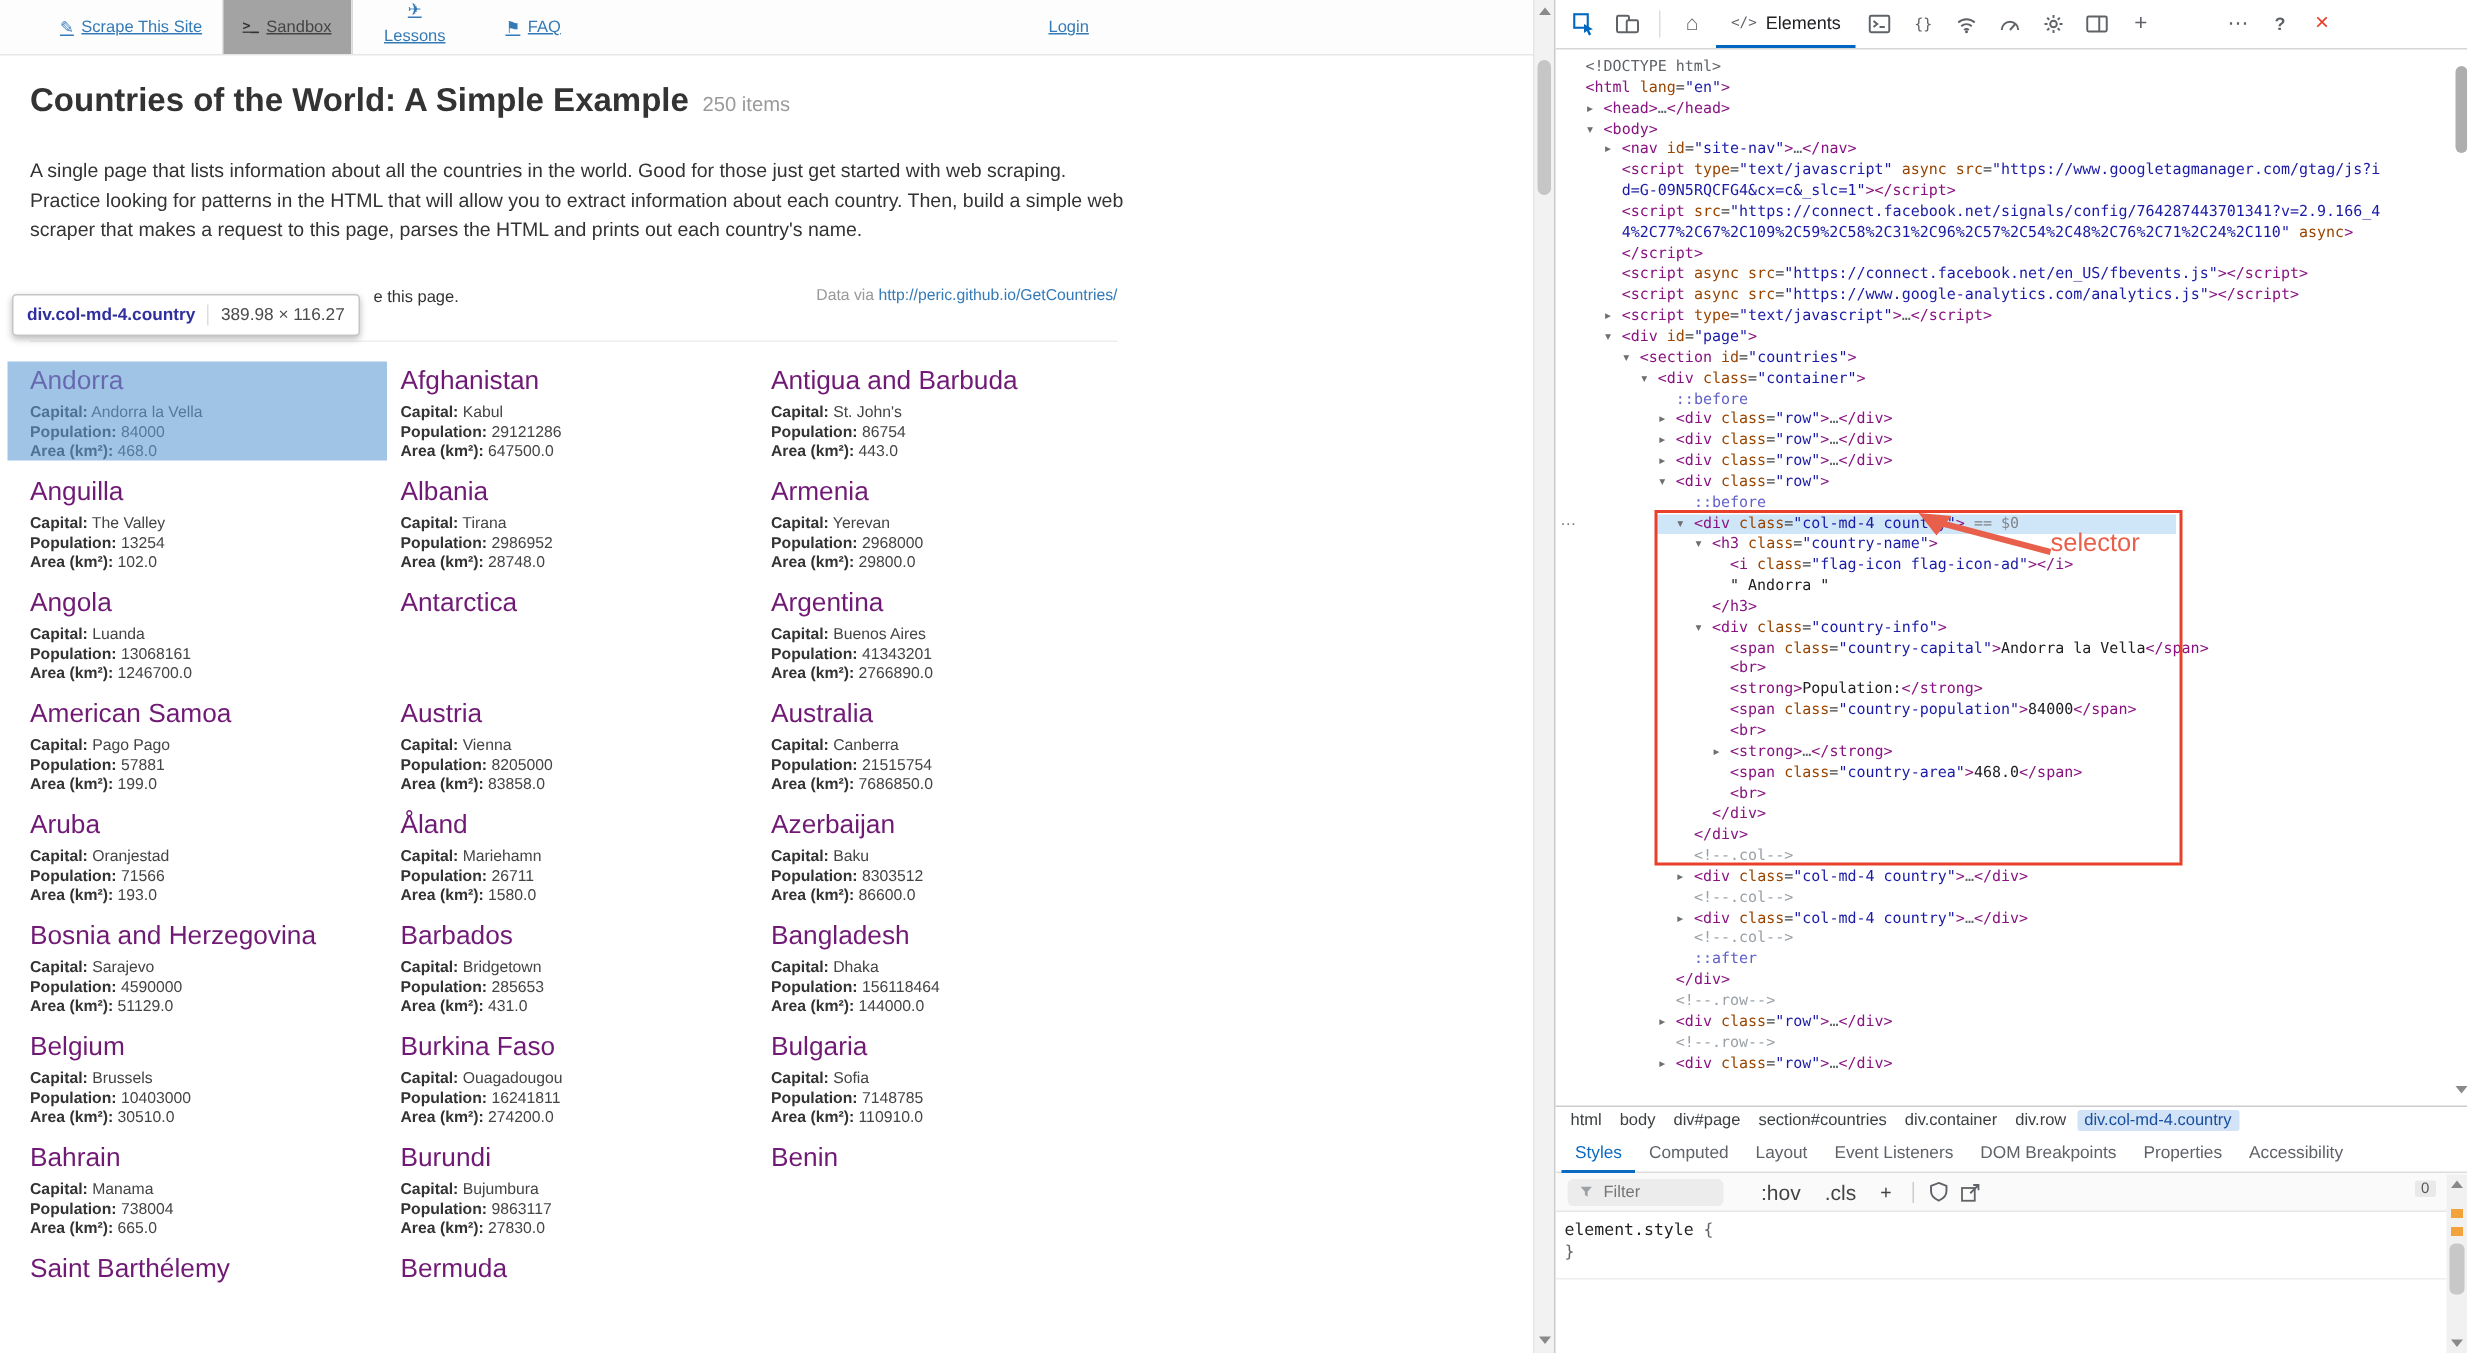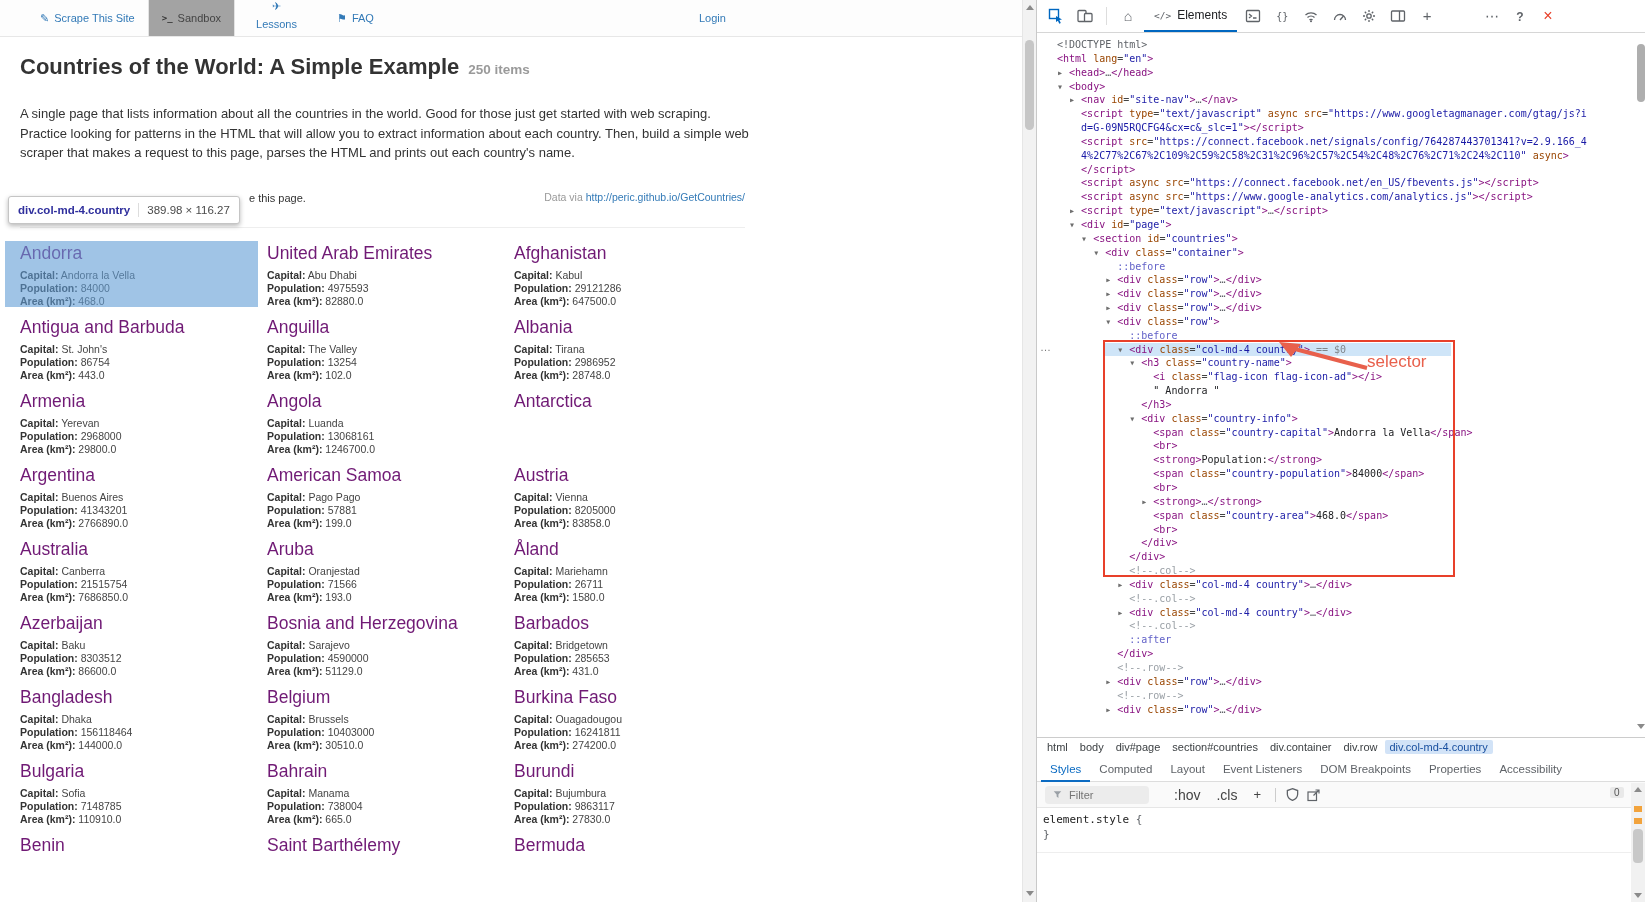--- a/index.html
+++ b/index.html
@@ -3,33 +3,33 @@
 <meta charset="utf-8">
 <style>
   html,body{margin:0;padding:0;background:#fff;}
   .stage{position:relative;width:1645px;height:902px;overflow:hidden;background:#fff;
          font-family:"Liberation Sans",sans-serif;color:#333;}
 
   
   .page{position:absolute;left:0;top:0;width:1022px;height:902px;background:#fff;overflow:hidden;}
   .site-nav{position:relative;height:36px;border-bottom:1px solid #e7e7e7;background:#fdfdfd;
             display:flex;align-items:stretch;font-size:11px;}
-  .nav-item{display:flex;align-items:center;gap:5px;padding:0 13px;color:#337ab7;cursor:default;}
+  .nav-item{display:flex;align-items:center;gap:5px;padding:0 13px;color:#337ab7;cursor:default;text-decoration:underline;}
   .nav-brand{margin-left:27px;}
   .nav-tab.active{background:#a3a3a3;border-left:1px solid #e3e3e3;border-right:1px solid #e3e3e3;color:#444;}
   .nav-login{position:absolute;left:686px;top:0;bottom:0;}
   .nicon{display:inline-block;font-style:normal;}
   .i-pencil::before{content:"✎";}
   .i-term{font-family:"DejaVu Sans Mono",monospace;font-size:9px;font-weight:bold;color:#333;}
   .i-term::before{content:">_";}
   .i-plane::before{content:"✈";}
   .i-flag::before{content:"⚑";}
 
   .page-title{position:absolute;left:20px;top:54px;font-size:22px;font-weight:bold;color:#333;}
-  .items-count{font-size:13.5px;font-weight:bold;color:#9a9a9a;margin-left:9px;}
+  .items-count{font-size:13.5px;font-weight:normal;color:#9a9a9a;margin-left:9px;}
   .lead{position:absolute;left:20px;top:104px;width:738px;font-size:13px;line-height:19.5px;color:#333;}
 
   .meta-frag{position:absolute;left:249px;top:192px;font-size:11px;color:#333;}
   .data-via{position:absolute;left:20px;top:191px;width:725px;text-align:right;font-size:10.5px;color:#999;}
   .data-via a{color:#337ab7;text-decoration:none;}
   .page-hr{position:absolute;left:20px;top:227px;width:725px;border-top:1px solid #eee;}
 
   .countries{position:absolute;left:5px;top:243px;width:741px;display:grid;
              grid-template-columns:repeat(3,1fr);grid-auto-rows:74px;}
   .country{padding:0 15px;}
@@ -179,28 +179,20 @@
     </div>
     <div class="page-hr"></div>
 
     <div class="countries">
         <div class="country">
           <h3>Andorra</h3>
           <div class="cinfo">
             <div><b>Capital:</b> Andorra la Vella</div>
             <div><b>Population:</b> 84000</div>
             <div><b>Area (km²):</b> 468.0</div>
-          </div>
-        </div>
-        <div class="country">
-          <h3>United Arab Emirates</h3>
-          <div class="cinfo">
-            <div><b>Capital:</b> Abu Dhabi</div>
-            <div><b>Population:</b> 4975593</div>
-            <div><b>Area (km²):</b> 82880.0</div>
           </div>
         </div>
         <div class="country">
           <h3>Afghanistan</h3>
           <div class="cinfo">
             <div><b>Capital:</b> Kabul</div>
             <div><b>Population:</b> 29121286</div>
             <div><b>Area (km²):</b> 647500.0</div>
           </div>
         </div>

